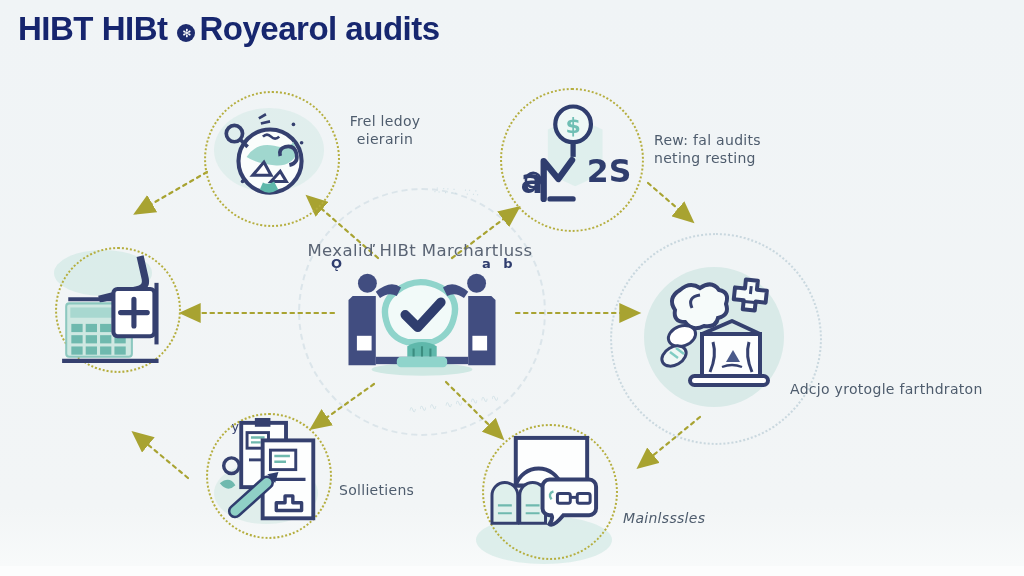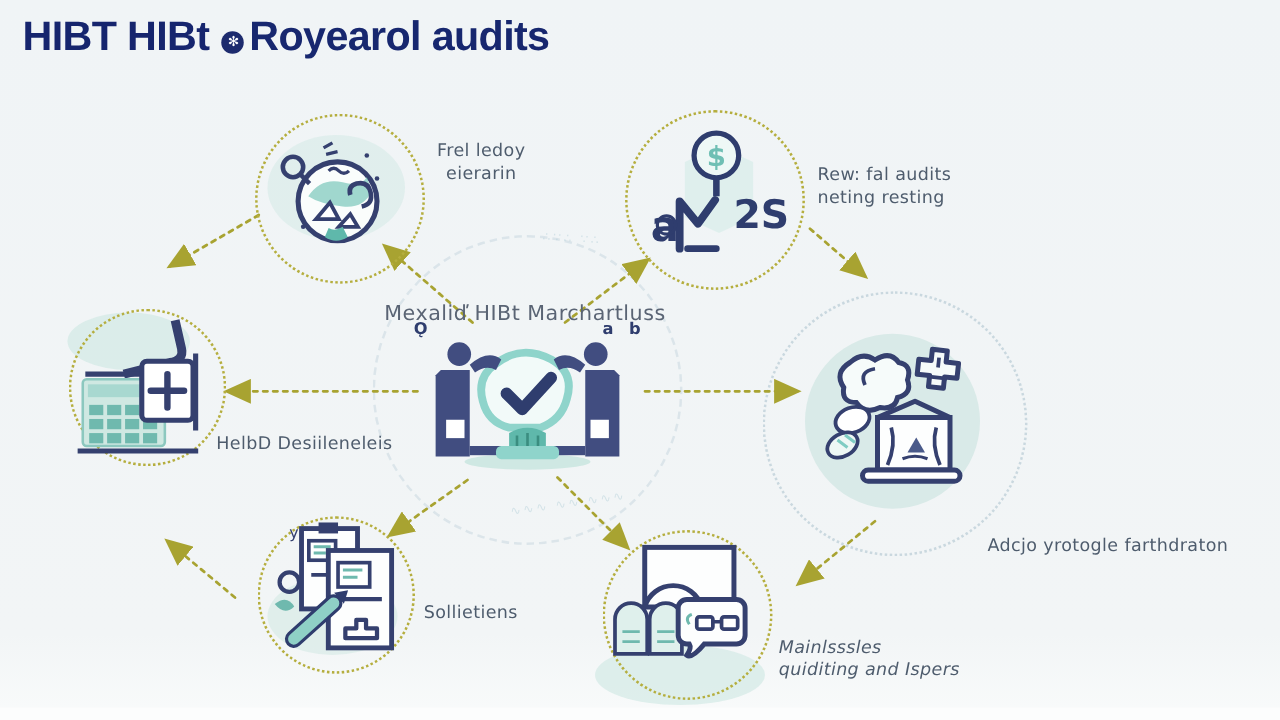--- a/index.html
+++ b/index.html
@@ -218,32 +218,28 @@
   </svg>
 
   <div class="abs label center-text" style="left:330px;top:112px;width:110px;">
     <div>Frel ledoy</div>
     <div>eierarin</div>
   </div>
   <div class="abs label" style="left:654px;top:131px;">
     <div>Rew: fal audits</div>
     <div>neting resting</div>
   </div>
-  <div class="abs label" style="left:173px;top:346px;">
-    <div>HelbD Desiileneleis</div>
-  </div>
-  <div class="abs label" style="left:790px;top:380px;margin-top:48px;">
+  <div class="abs label" style="left:790px;top:380px;">
     <div>Adcjo yrotogle farthdraton</div>
   </div>
   <div class="abs label" style="left:339px;top:481px;">
     <div>Sollietiens</div>
   </div>
   <div class="abs label" style="left:623px;top:509px;font-style:italic;">
     <div>Mainlsssles</div>
-    <div>quiditing and Ispers</div>
   </div>
 
   <div class="abs center-heading" style="left:290px;top:241px;">Mexaliď HIBt Marchartluss</div>
   <span class="abs mini-glyph" style="left:331px;top:256px;">Ǫ</span>
   <span class="abs mini-glyph" style="left:482px;top:256px;">a b</span>
 
   <div class="abs bottom-band"></div>
 </div>
 
 </body></html>

